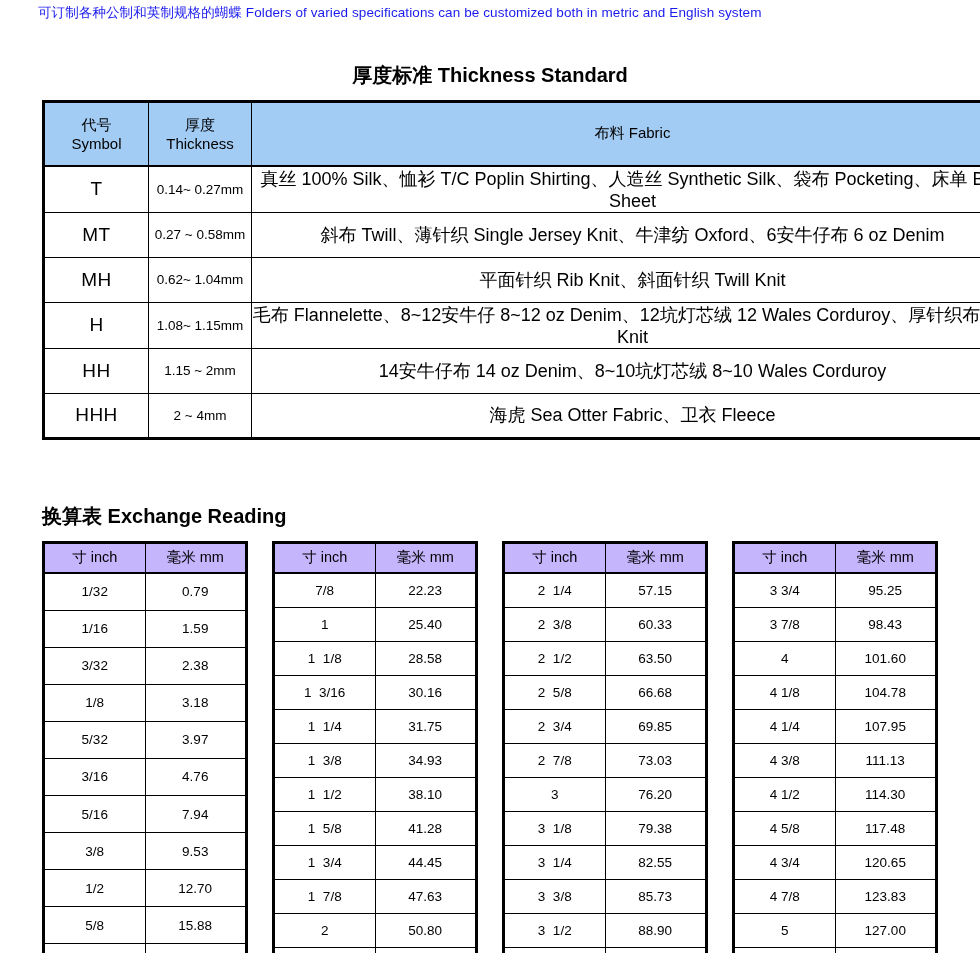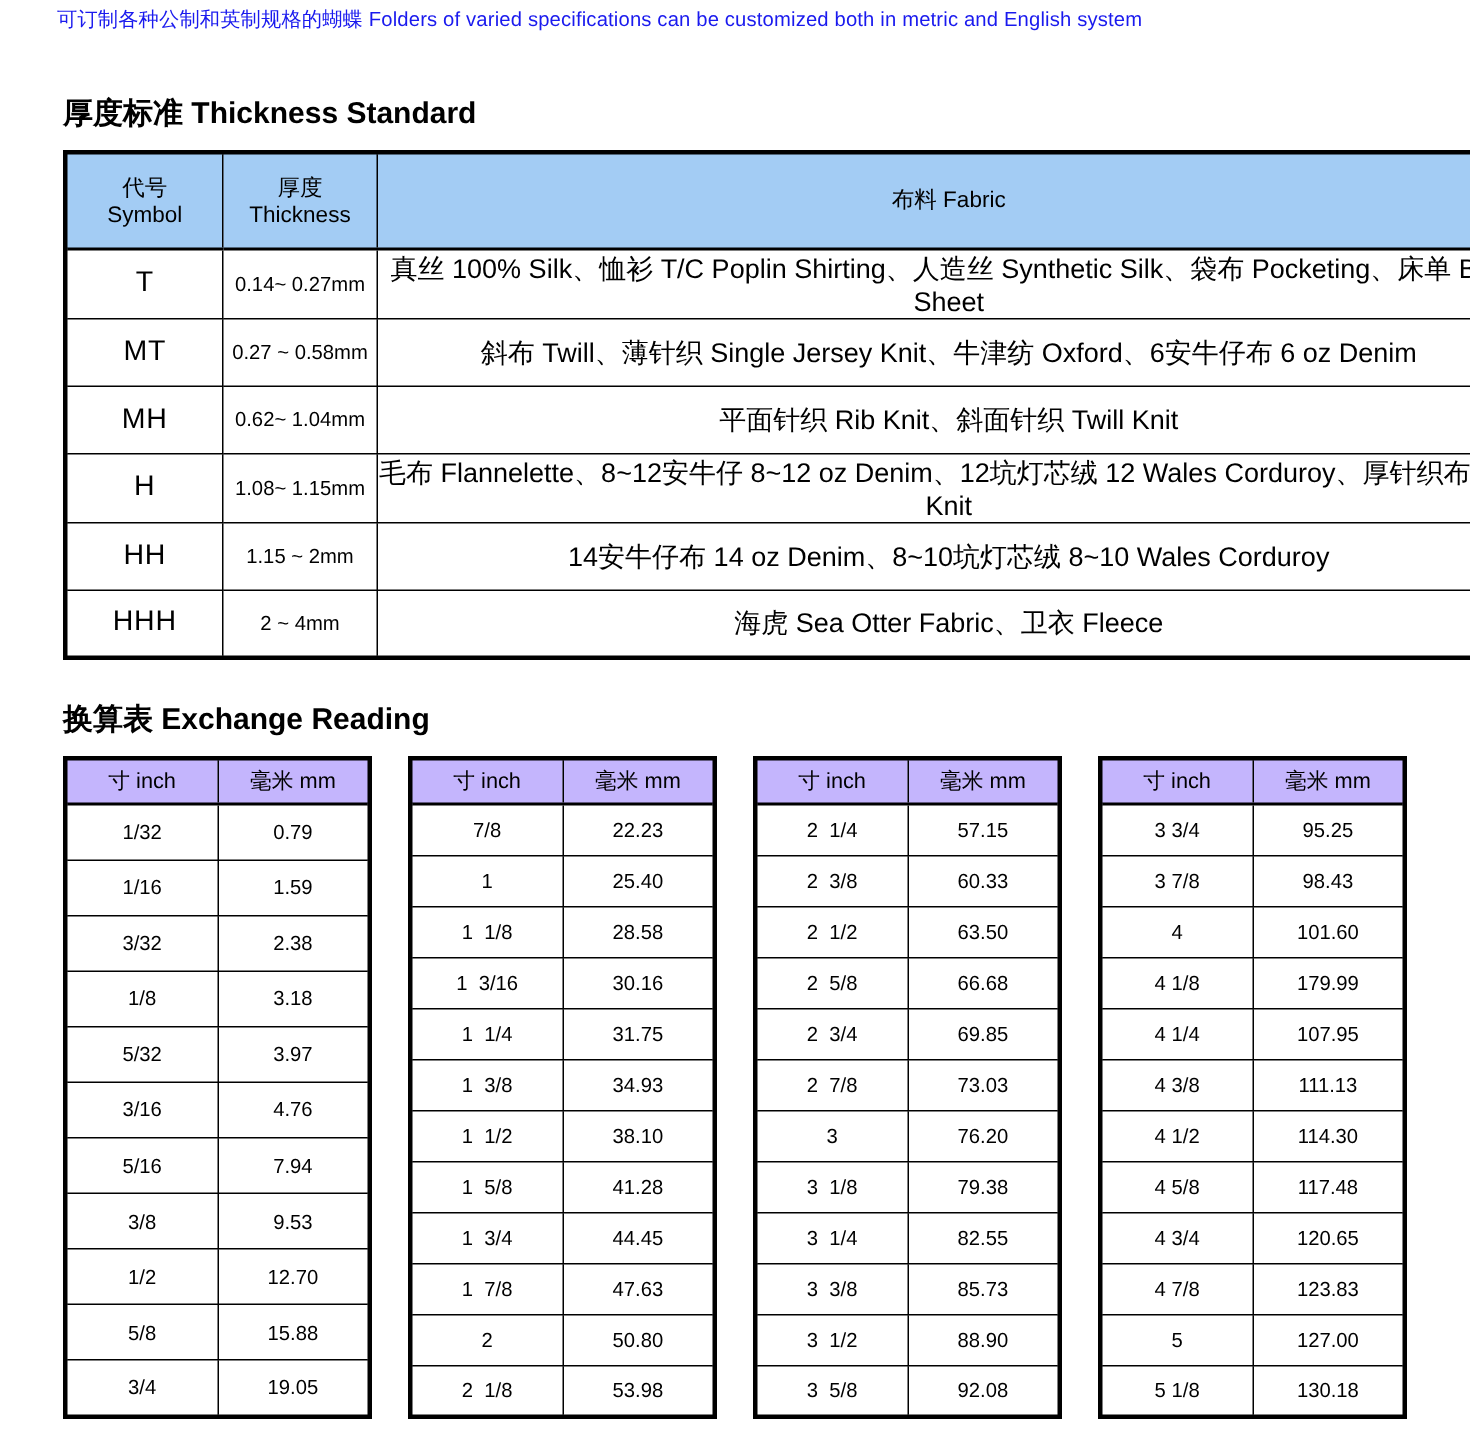--- a/index.html
+++ b/index.html
@@ -20,22 +20,22 @@
     color: #1a1aee;
     font-size: 13.5px;
     margin-left: -4px;
     letter-spacing: 0.1px;
   }
   h1.section-title {
     font-size: 20px;
     font-weight: bold;
     color: #000000;
   }
-  .title-thickness { margin-top: 40px; }
-  .title-exchange  { margin-top: 26px; }
+  .title-thickness { margin-top: 40px; text-align: center; }
+  .title-exchange  { margin-top: 63px; }
 
   
   table.thickness {
     width: 974px;
     margin-top: 11px;
     border-collapse: collapse;
     border: 3px solid #000000;
     table-layout: fixed;
   }
   table.thickness th, table.thickness td {
@@ -339,21 +339,21 @@
           <tr>
             <td class="inch-cell">3 7/8</td>
             <td class="mm-cell">98.43</td>
           </tr>
           <tr>
             <td class="inch-cell">4</td>
             <td class="mm-cell">101.60</td>
           </tr>
           <tr>
             <td class="inch-cell">4 1/8</td>
-            <td class="mm-cell">179.99</td>
+            <td class="mm-cell">104.78</td>
           </tr>
           <tr>
             <td class="inch-cell">4 1/4</td>
             <td class="mm-cell">107.95</td>
           </tr>
           <tr>
             <td class="inch-cell">4 3/8</td>
             <td class="mm-cell">111.13</td>
           </tr>
           <tr>

